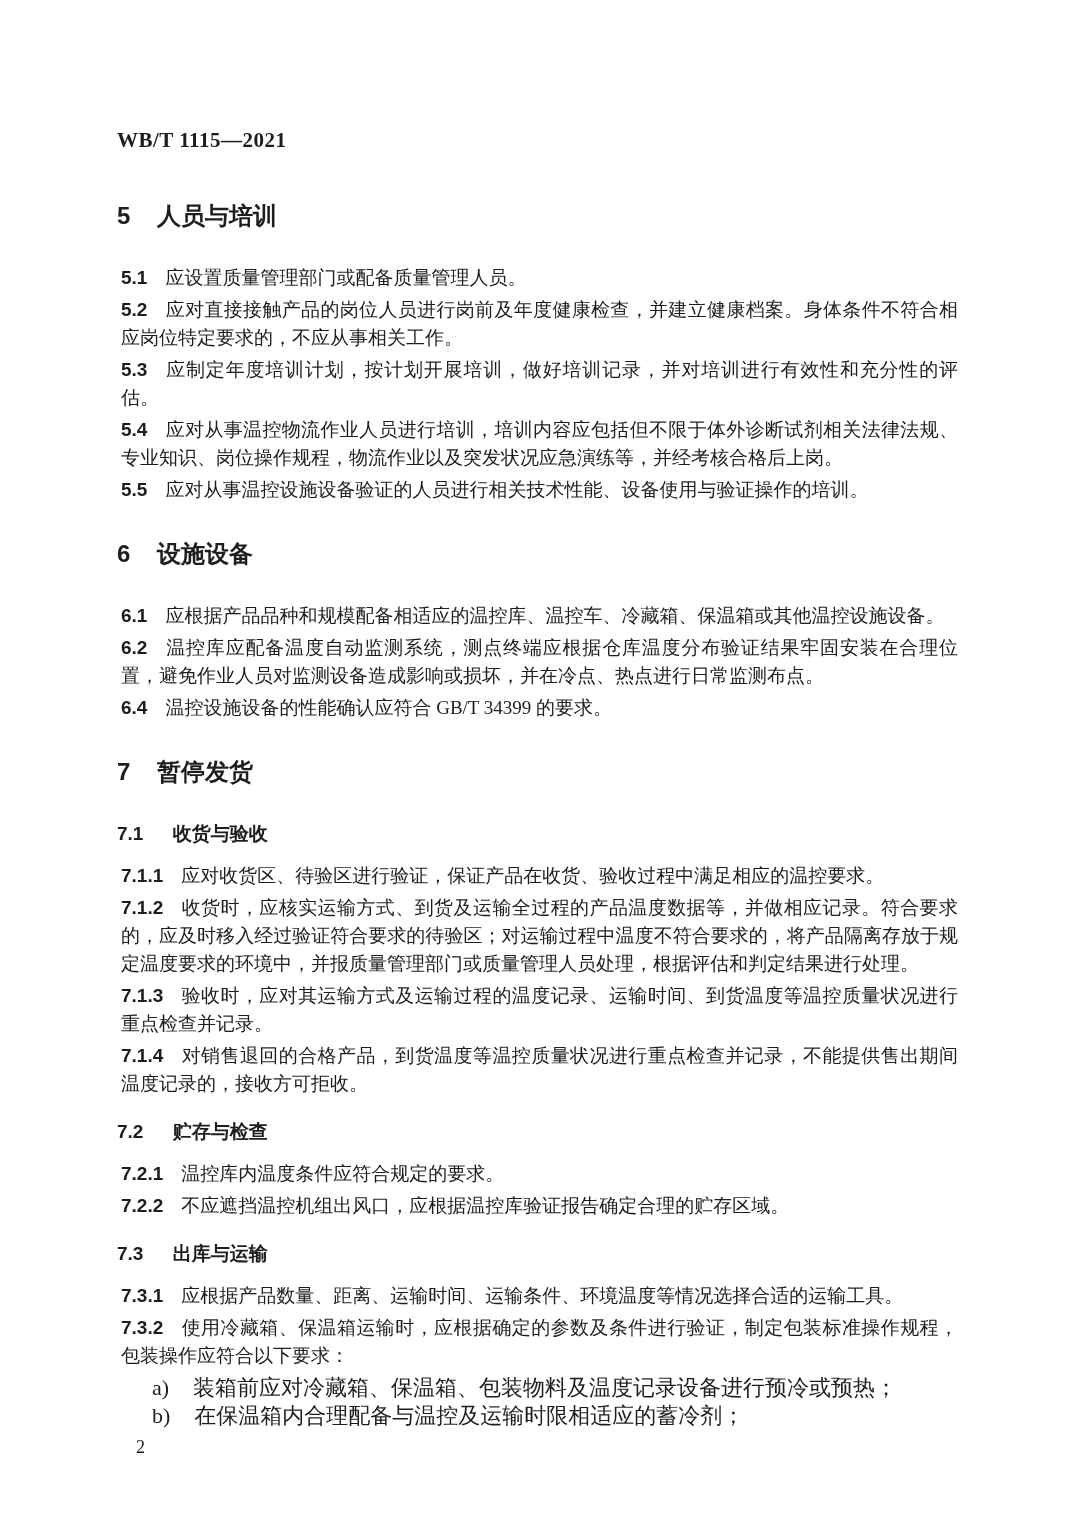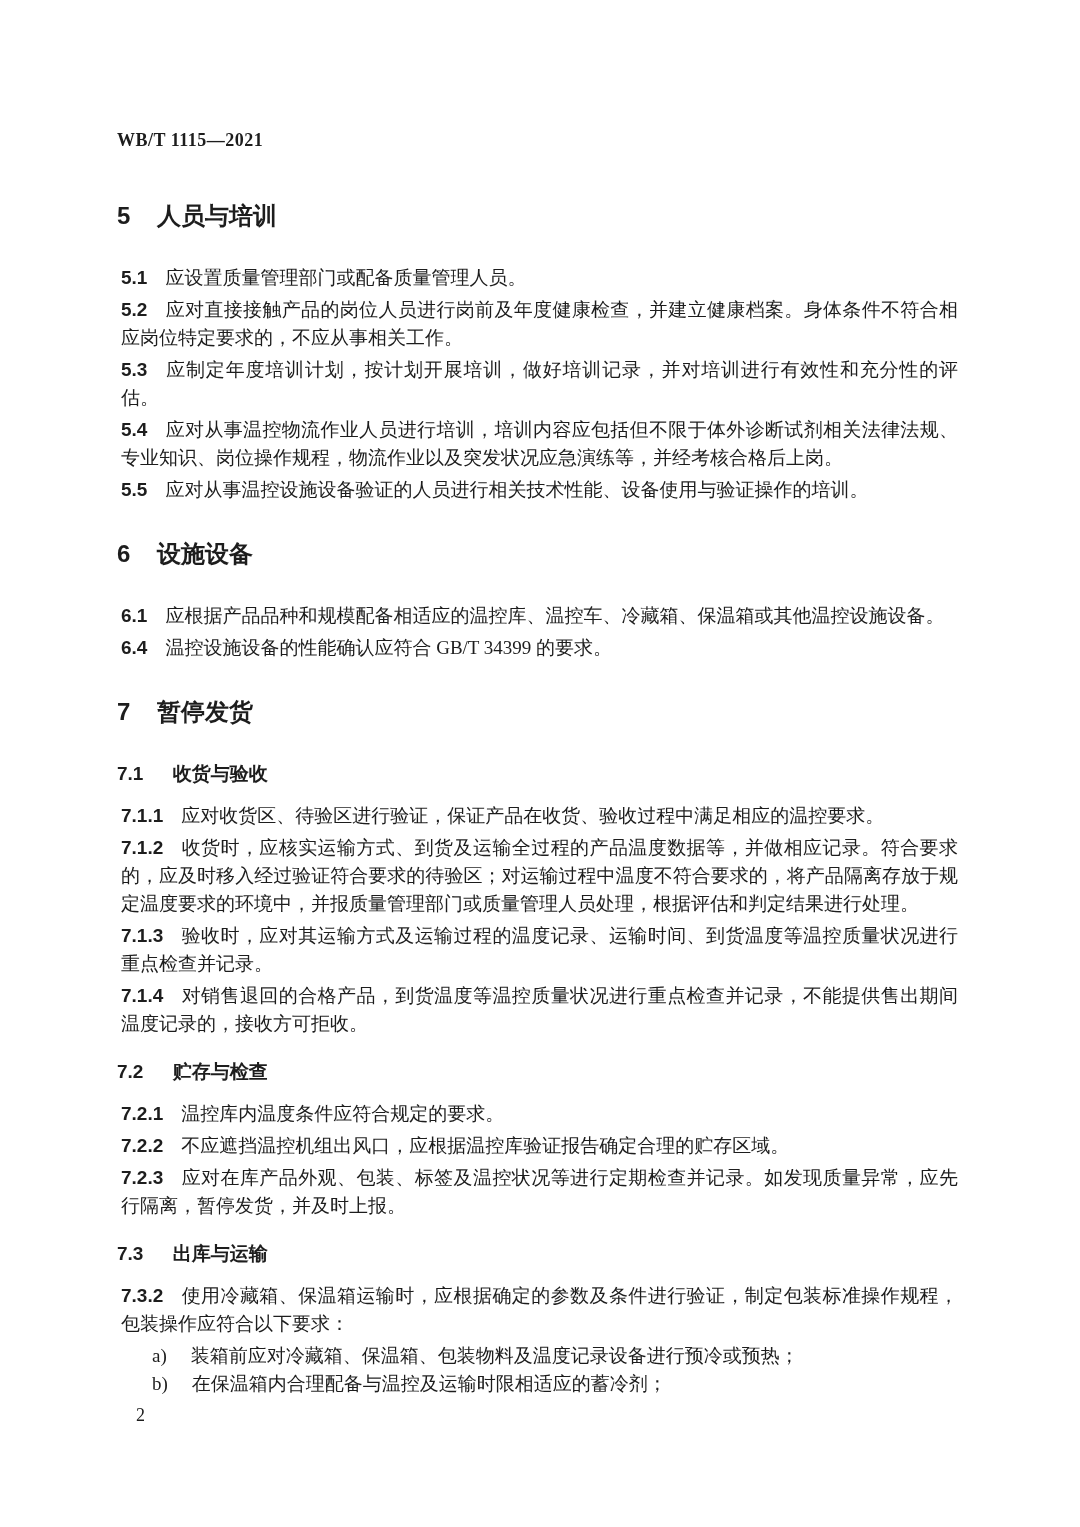--- a/index.html
+++ b/index.html
@@ -14,21 +14,21 @@
     box-sizing: border-box;
     background: #ffffff;
     color: #1d1d1d;
     padding: 128px 118px 0 117px;
     font-family: "Liberation Serif", "DejaVu Serif", serif;
     overflow: hidden;
   }
   .doc-header {
     font-family: "Liberation Serif", "DejaVu Serif", serif;
     font-weight: bold;
-    font-size: 18px;
+    font-size: 21px;
     line-height: 24px;
     letter-spacing: 0.5px;
   }
   h2.sec {
     font-family: "Liberation Sans", "DejaVu Sans", sans-serif;
     font-size: 24px;
     font-weight: bold;
     line-height: 28px;
     margin: 36px 0 34px 0;
   }
@@ -49,21 +49,21 @@
     line-height: 28px;
     margin: 4px;
     text-align: justify;
   }
   .cnum {
     font-family: "Liberation Sans", "DejaVu Sans", sans-serif;
     font-weight: bold;
     margin-right: 18px;
   }
   .list-item {
-    font-size: 19px;
+    font-size: 22px;
     line-height: 28px;
     margin: 0 0 0 35px;
     text-align: justify;
   }
   .li-label { margin-right: 24px; }
   .page-number {
     margin-top: 4px;
     padding-left: 19px;
     font-size: 18px;
     line-height: 26px;
@@ -97,20 +97,23 @@
   </p>
 
   <h2 class="sec">
     <span class="sec-num">6</span>
     <span class="sec-title">设施设备</span>
   </h2>
   <p class="clause">
     <span class="cnum">6.1</span><span class="ctext">应根据产品品种和规模配备相适应的温控库、温控车、冷藏箱、保温箱或其他温控设施设备。</span>
   </p>
   <p class="clause">
+    <span class="cnum">6.2</span><span class="ctext">温控库应配备温度自动监测系统，测点终端应根据仓库温度分布验证结果牢固安装在合理位置，避免作业人员对监测设备造成影响或损坏，并在冷点、热点进行日常监测布点。</span>
+  </p>
+  <p class="clause">
     <span class="cnum">6.4</span><span class="ctext">温控设施设备的性能确认应符合 GB/T 34399 的要求。</span>
   </p>
 
   <h2 class="sec">
     <span class="sec-num">7</span>
     <span class="sec-title">暂停发货</span>
   </h2>
 
   <h3 class="sub">
     <span class="sub-num">7.1</span>
@@ -132,28 +135,28 @@
   <h3 class="sub">
     <span class="sub-num">7.2</span>
     <span class="sub-title">贮存与检查</span>
   </h3>
   <p class="clause">
     <span class="cnum">7.2.1</span><span class="ctext">温控库内温度条件应符合规定的要求。</span>
   </p>
   <p class="clause">
     <span class="cnum">7.2.2</span><span class="ctext">不应遮挡温控机组出风口，应根据温控库验证报告确定合理的贮存区域。</span>
   </p>
-  <p class="clause">
-    <span class="cnum">7.2.3</span><span class="ctext">应对在库产品外观、包装、标签及温控状况等进行定期检查并记录。如发现质量异常，应先行隔离，暂停发货，并及时上报。</span>
-  </p>
 
   <h3 class="sub">
     <span class="sub-num">7.3</span>
     <span class="sub-title">出库与运输</span>
   </h3>
+  <p class="clause">
+    <span class="cnum">7.3.1</span><span class="ctext">应根据产品数量、距离、运输时间、运输条件、环境温度等情况选择合适的运输工具。</span>
+  </p>
   <p class="clause">
     <span class="cnum">7.3.2</span><span class="ctext">使用冷藏箱、保温箱运输时，应根据确定的参数及条件进行验证，制定包装标准操作规程，包装操作应符合以下要求：</span>
   </p>
   <p class="list-item">
     <span class="li-label">a)</span><span class="li-text">装箱前应对冷藏箱、保温箱、包装物料及温度记录设备进行预冷或预热；</span>
   </p>
   <p class="list-item">
     <span class="li-label">b)</span><span class="li-text">在保温箱内合理配备与温控及运输时限相适应的蓄冷剂；</span>
   </p>
 

